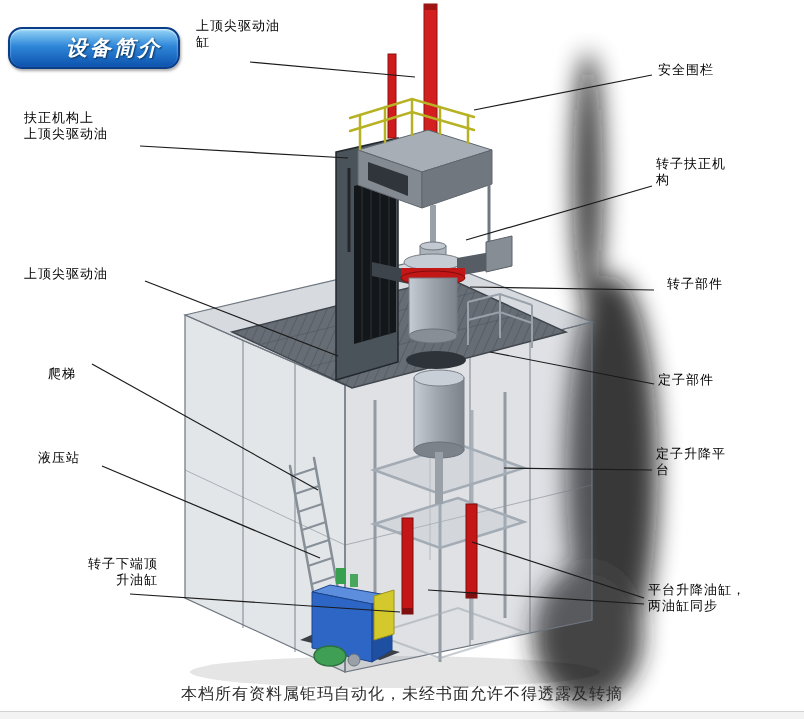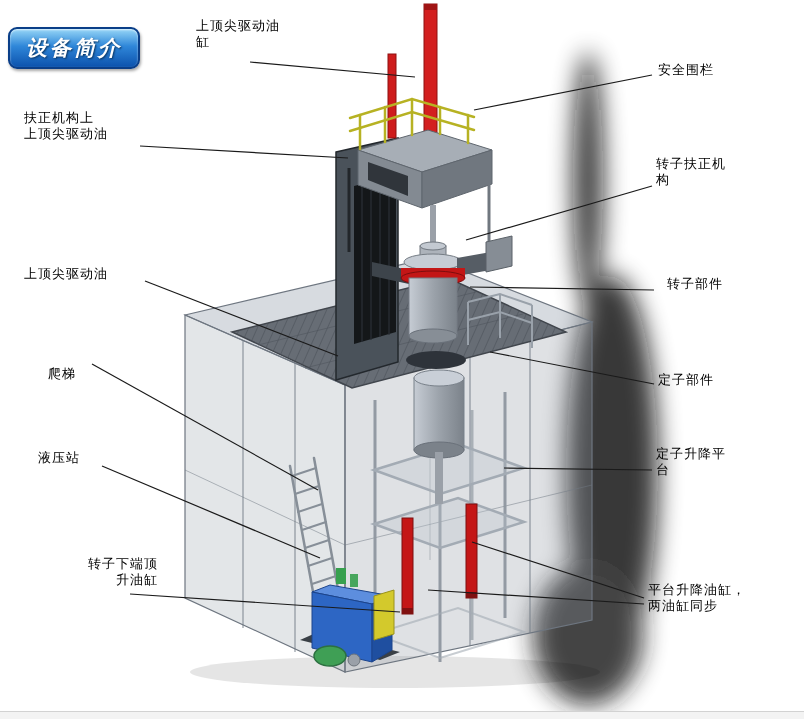--- a/index.html
+++ b/index.html
@@ -3,23 +3,23 @@
 <meta charset="utf-8">
 <style>
   html,body{margin:0;padding:0;background:#ffffff;}
   body{font-family:"Liberation Sans","DejaVu Sans",sans-serif;}
   .page{position:relative;width:804px;height:719px;background:#ffffff;overflow:hidden;}
   .scene{position:absolute;left:0;top:0;width:804px;height:719px;z-index:1;}
   .callout{position:absolute;color:#000;font-size:13px;line-height:1.22;white-space:pre-line;z-index:3;letter-spacing:1px;}
   .badge{position:absolute;left:8px;top:27px;width:128px;height:38px;display:flex;align-items:center;justify-content:center;
          font-size:21px;font-weight:bold;font-style:italic;color:#fff;letter-spacing:3px;
          background:linear-gradient(180deg,#96d6f7 0%,#2f87d9 45%,#0c52ad 100%);
-         border:2px solid #0a3e88;border-radius:9px;
+         border:2px solid #0a3e88;border-radius:14px;
          box-shadow:1px 2px 3px rgba(0,0,0,.35), inset 0 1px 2px rgba(255,255,255,.7);
-         text-shadow:1px 1px 2px #07325f;z-index:3;}
+         text-shadow:1px 1px 2px #07325f;z-index:3;padding-left:40px;}
   .footer{position:absolute;left:0;right:0;top:684px;text-align:center;font-size:16px;color:#2b2b2b;z-index:3;letter-spacing:1px;}
   .bottom-strip{position:absolute;left:0;right:0;bottom:0;height:7px;background:#f3f3f3;border-top:1px solid #d2d2d2;z-index:2;}
 </style>
 </head>
 <body>
 
 <div class="page">
 
   <svg class="scene" viewBox="0 0 804 719" xmlns="http://www.w3.org/2000/svg">
     <defs>
@@ -215,15 +215,16 @@
   <div class="callout" style="left:48px;top:366px;">爬梯</div>
   <div class="callout" style="left:658px;top:372px;">定子部件</div>
   <div class="callout" style="left:38px;top:450px;">液压站</div>
   <div class="callout" style="left:656px;top:446px;width:120px;">定子升降平
 台</div>
   <div class="callout" style="left:28px;top:556px;width:130px;text-align:right;">转子下端顶
 升油缸</div>
   <div class="callout" style="left:648px;top:582px;width:152px;">平台升降油缸，
 两油缸同步</div>
 
+  <div class="footer">本档所有资料属钜玛自动化，未经书面允许不得透露及转摘</div>
   <div class="bottom-strip"></div>
 
 </div>
 
 </body></html>

